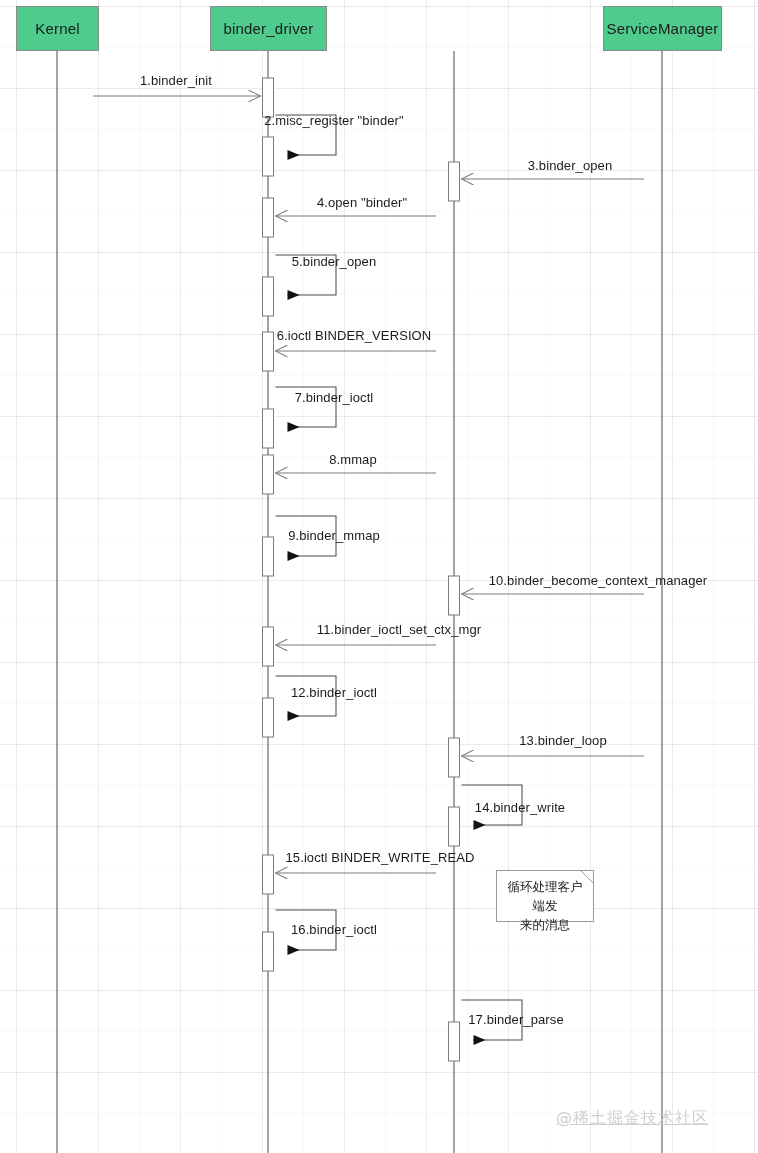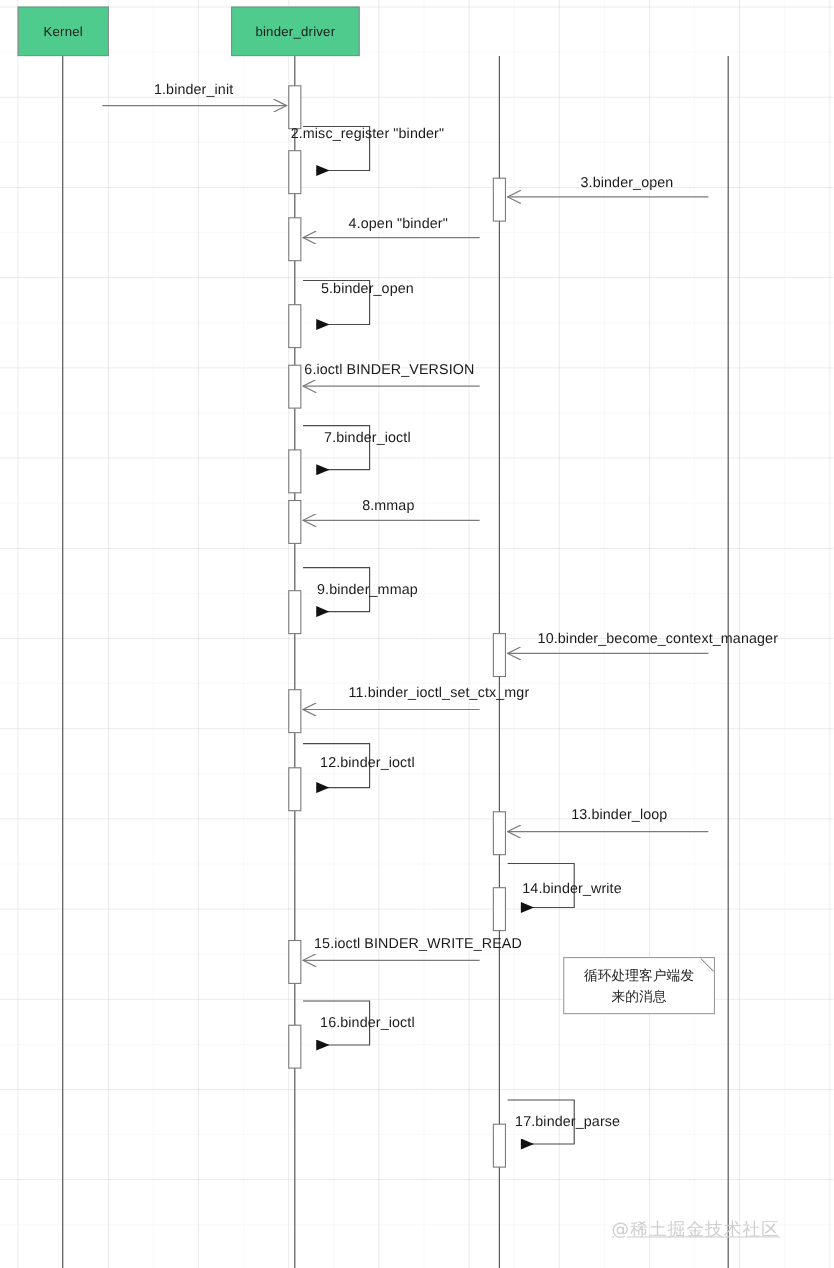--- a/index.html
+++ b/index.html
@@ -34,21 +34,21 @@
   }
   .actor-box {
     position: absolute;
     box-sizing: border-box;
     background: #4ECB8D;
     border: 1px solid #8a8a8a;
     display: flex;
     align-items: center;
     justify-content: center;
     color: #1b1b1b;
-    font-size: 12px;
+    font-size: 15px;
     letter-spacing: 0.2px;
     white-space: nowrap;
   }
   .msg-label {
     position: absolute;
     color: #1b1b1b;
     font-size: 13px;
     white-space: nowrap;
     letter-spacing: 0.1px;
   }
@@ -181,20 +181,23 @@
         </g>
       </g>
   </svg>
 
   <div class="actor-box" style="left: 16px; top: 6px; width: 83px; height: 45px; background: rgb(78, 203, 141);">
     <span>Kernel</span>
   </div>
   <div class="actor-box" style="left: 210px; top: 6px; width: 117px; height: 45px; background: rgb(78, 203, 141);">
     <span>binder_driver</span>
   </div>
+  <div class="actor-box" style="left: 603px; top: 6px; width: 119px; height: 45px; background: rgb(78, 203, 141);">
+    <span>ServiceManager</span>
+  </div>
 
   <div id="msg-labels">
       <div class="msg-label center" style="left: 176px; top: 73px;">1.binder_init</div>
       <div class="msg-label center" style="left: 334px; top: 113px;">2.misc_register "binder"</div>
       <div class="msg-label center" style="left: 570px; top: 158px;">3.binder_open</div>
       <div class="msg-label center" style="left: 362px; top: 195px;">4.open  "binder"</div>
       <div class="msg-label center" style="left: 334px; top: 254px;">5.binder_open</div>
       <div class="msg-label center" style="left: 354px; top: 328px;">6.ioctl  BINDER_VERSION</div>
       <div class="msg-label center" style="left: 334px; top: 390px; text-align: right;">7.binder_ioctl</div>
       <div class="msg-label center" style="left: 353px; top: 452px;">8.mmap</div>
@@ -202,21 +205,21 @@
       <div class="msg-label center" style="left: 598px; top: 573px;">10.binder_become_context_manager</div>
       <div class="msg-label center" style="left: 379px; top: 622px; margin-left: 20px;">11.binder_ioctl_set_ctx_mgr</div>
       <div class="msg-label center" style="left: 334px; top: 685px;">12.binder_ioctl</div>
       <div class="msg-label center" style="left: 563px; top: 733px;">13.binder_loop</div>
       <div class="msg-label center" style="left: 520px; top: 800px;">14.binder_write</div>
       <div class="msg-label center" style="left: 380px; top: 850px;">15.ioctl  BINDER_WRITE_READ</div>
       <div class="msg-label center" style="left: 334px; top: 922px;">16.binder_ioctl</div>
       <div class="msg-label center" style="left: 516px; top: 1012px;">17.binder_parse</div>
     </div>
 
-  <div class="note-box" style="left: 512px; top: 870px; width: 138px; height: 52px;">
+  <div class="note-box" style="left: 496px; top: 870px; width: 98px; height: 52px;">
     <div class="note-fold"></div>
     <div>循环处理客户端发</div>
     <div>来的消息</div>
   </div>
 
   <div class="watermark" style="left: 556px; top: 1108px; text-decoration: underline;">@稀土掘金技术社区</div>
 
 </div>
 
 </body></html>

